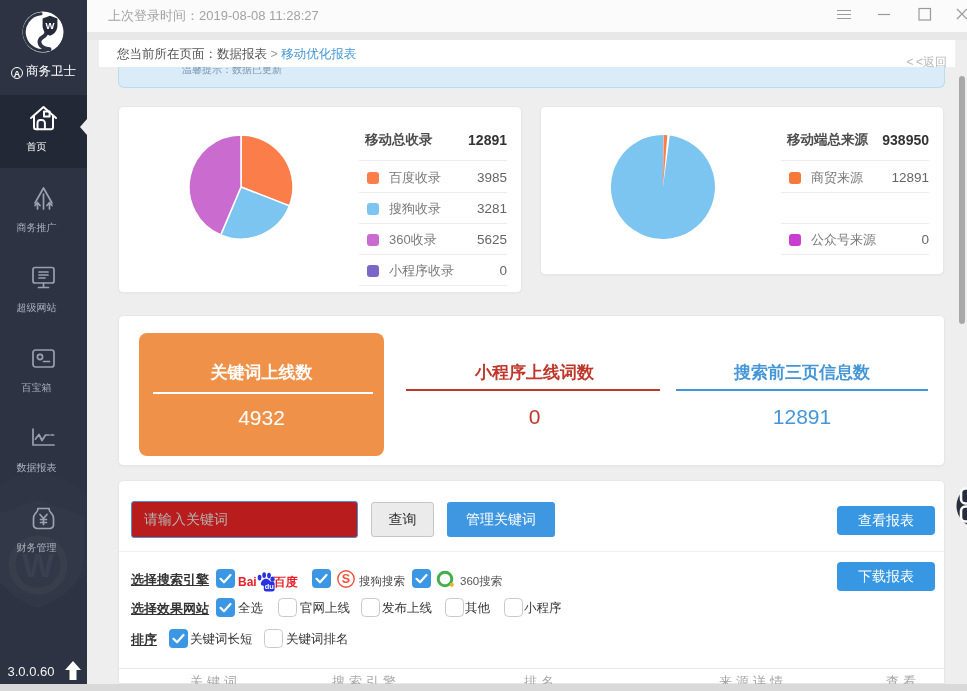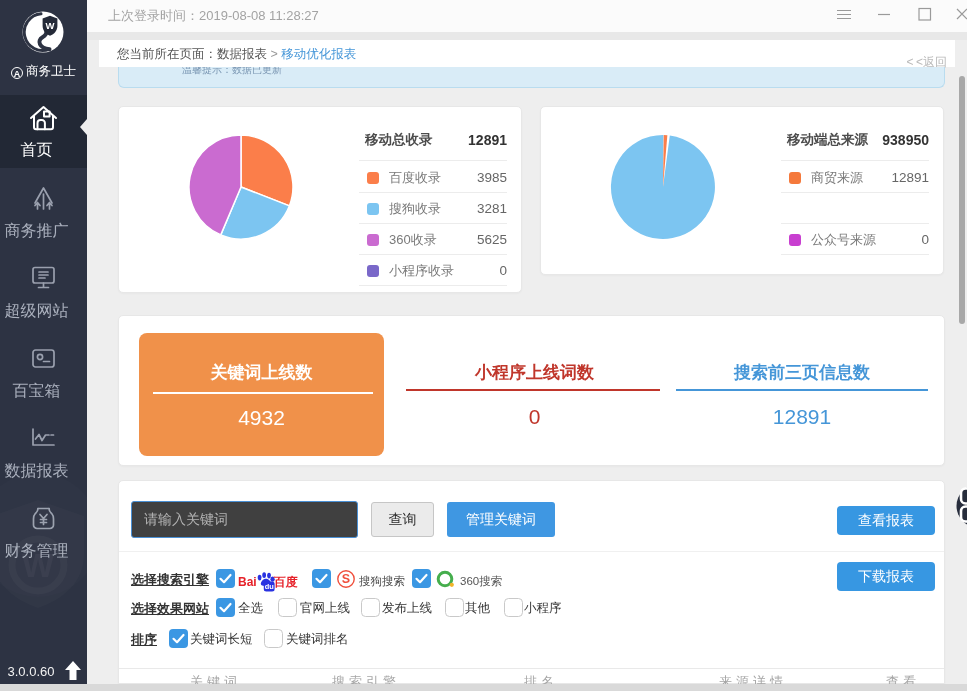--- a/index.html
+++ b/index.html
@@ -2,21 +2,21 @@
 <html><head><meta charset="utf-8">
 <style>
 *{margin:0;padding:0;box-sizing:border-box;}
 html,body{width:967px;height:691px;overflow:hidden;}
 body{font-family:"Liberation Sans",sans-serif;position:relative;background:#eeeeee;}
 .abs{position:absolute;}
 
 #sidebar{left:0;top:0;width:87px;height:684px;background:#2d3343;overflow:hidden;}
 #selitem{left:0;top:95px;width:87px;height:73px;background:#222835;}
 #wedge{left:80px;top:119px;width:0;height:0;border-top:8px solid transparent;border-bottom:8px solid transparent;border-right:7px solid #eeeeee;}
-.mlabel{width:73px;text-align:center;color:#aab0bd;font-size:16px;}
+.mlabel{width:73px;text-align:center;color:#aab0bd;font-size:10px;}
 .micon{left:29px;width:29px;height:29px;}
 #brand{left:0;top:63px;width:87px;text-align:center;color:#fff;font-size:12.5px;}
 #brand .circ{display:inline-block;width:12px;height:12px;border:1.3px solid #fff;border-radius:50%;font-size:9px;line-height:12px;vertical-align:-2px;margin-right:3px;font-weight:bold;}
 #ver{left:0px;top:664px;width:62px;text-align:center;color:#f2f2f2;font-size:13px;}
 
 #topbar{left:87px;top:0;width:880px;height:32px;background:#fbfbfb;}
 #logintime{left:108px;top:0;height:32px;line-height:32px;color:#a3a3a3;font-size:13px;}
 #grayband{left:87px;top:32px;width:880px;height:8px;background:#e8e8e8;}
 
 #crumb{left:99px;top:40px;width:856px;height:27px;background:#ffffff;}
@@ -38,21 +38,21 @@
 .lg-lb{position:absolute;left:24px;top:0;}
 .lg-vl{position:absolute;right:0;top:0;color:#666;font-size:13.5px;}
 
 #stats{left:118px;top:315px;width:827px;height:151px;}
 #obox{position:absolute;left:20px;top:17px;width:245px;height:123px;background:#f0914a;border-radius:8px;}
 .st-title{position:absolute;width:100%;text-align:center;top:45px;font-size:17px;font-weight:bold;}
 .st-line{position:absolute;top:73px;height:2px;}
 .st-val{position:absolute;width:100%;text-align:center;top:89px;font-size:21px;}
 
 #search{left:118px;top:480px;width:827px;height:204px;border-radius:5px 5px 0 0;}
-#kwinput{position:absolute;left:12px;top:20px;width:227px;height:37px;border:1px solid #4a90d5;border-radius:3px;background:#404040;color:#b3b3b3;font-size:14px;line-height:35px;padding-left:12px;}
+#kwinput{position:absolute;left:12px;top:20px;width:227px;height:37px;border:1px solid #4a90d5;border-radius:3px;background:#b91c1c;color:#b3b3b3;font-size:14px;line-height:35px;padding-left:12px;}
 .btn{position:absolute;text-align:center;border-radius:3px;font-size:14px;}
 #btnquery{left:252px;top:21px;width:63px;height:35px;line-height:33px;background:#ebebeb;border:1px solid #c6c6c6;color:#2b2b2b;}
 #btnmanage{left:328px;top:21px;width:108px;height:35px;line-height:35px;background:#3f97e2;color:#fff;}
 #btnview{left:718px;top:25px;width:98px;height:29px;line-height:29px;background:#3797e2;color:#fff;border-radius:4px;}
 #btndl{left:718px;top:81px;width:98px;height:29px;line-height:29px;background:#3797e2;color:#fff;border-radius:4px;}
 #sep1{position:absolute;left:0;right:0;top:70px;height:1px;background:#f0f0f0;}
 .frow{position:absolute;left:12px;height:20px;font-size:13px;color:#333;}
 .flabel{font-weight:bold;color:#333;text-decoration:underline;}
 .cb{position:absolute;width:19px;height:19px;}
 .opt{position:absolute;top:3px;font-size:12.5px;color:#333;}

